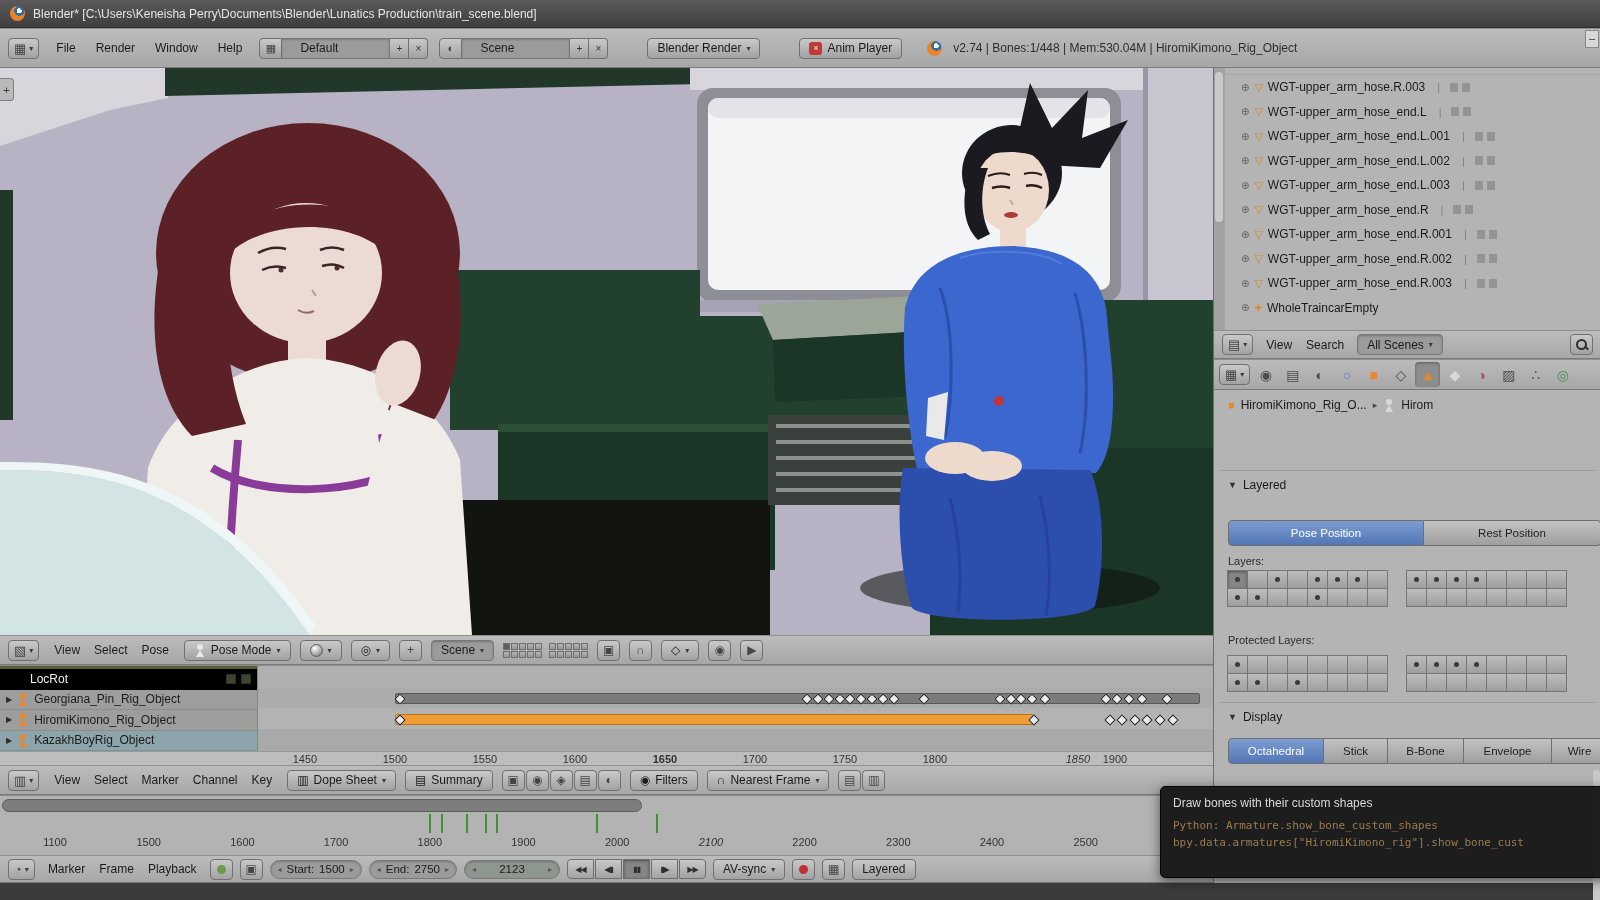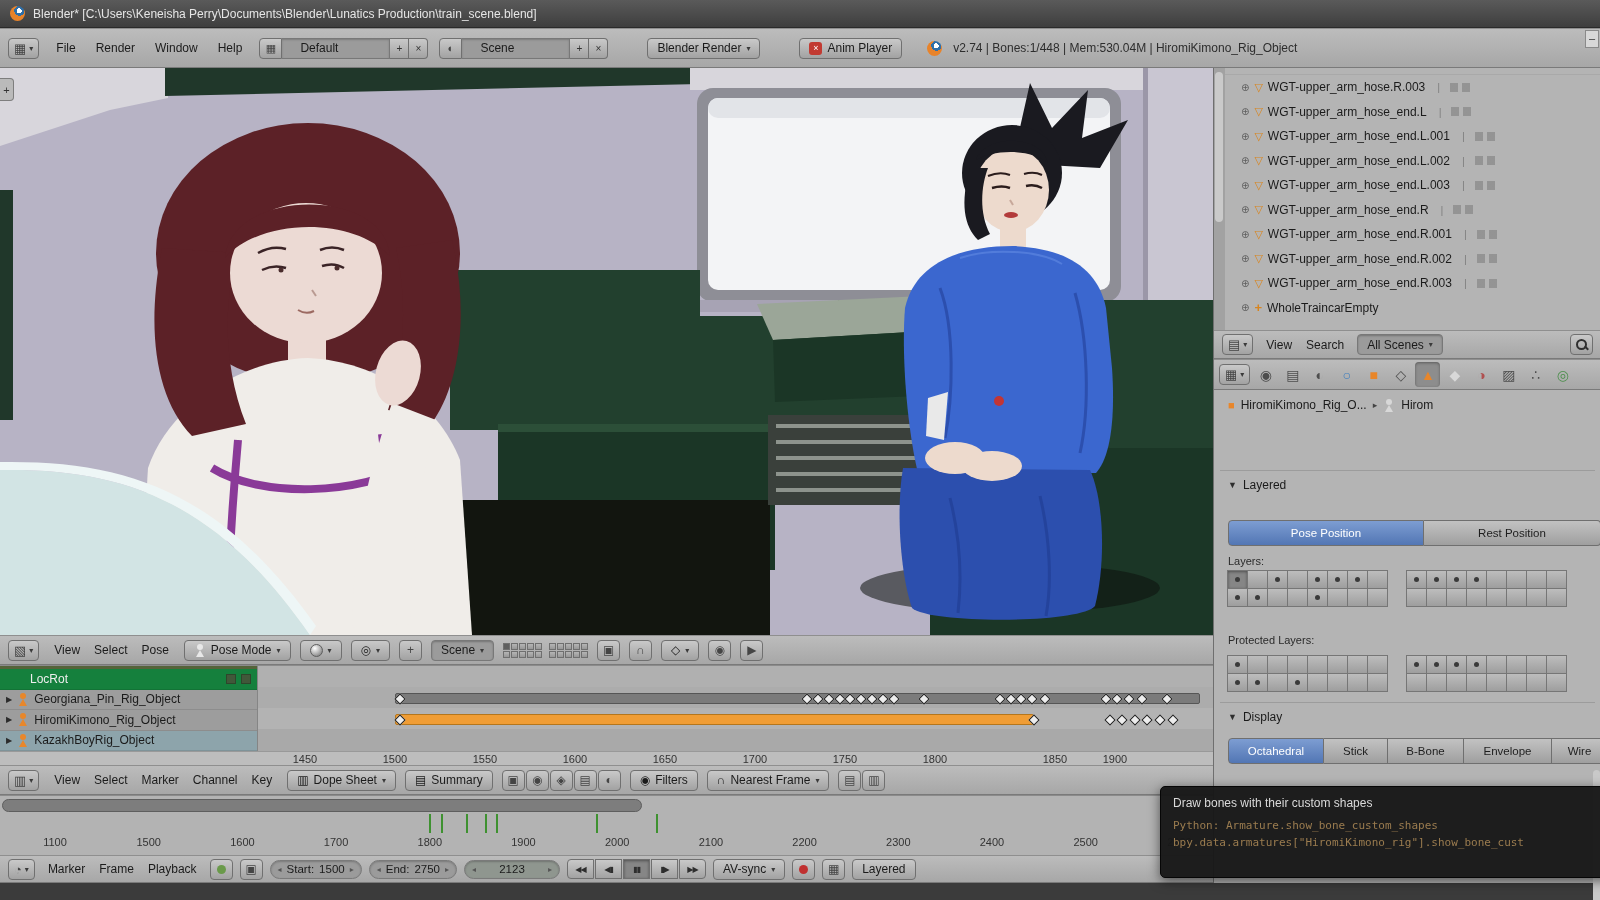--- a/index.html
+++ b/index.html
@@ -49,21 +49,21 @@
 #dopesheet{position:absolute;left:0;top:665px;width:1213px;height:100px;background:#b0b0b0;border-top:1px solid #8b8b8b;overflow:hidden}
 #ds-keyarea{position:absolute;left:0;top:0;width:1213px;height:85px}
 .band{position:absolute;left:0;width:100%}
 .kbar{position:absolute;height:11px;border-radius:2px}
 .kbar.gray{background:#7b7b7b;border:1px solid #565656}
 .kbar.orange{background:#f09d35;border:1px solid #b5761c}
 .kdiamond{position:absolute;width:8px;height:8px;background:#ededed;border:1px solid #232323;transform:rotate(45deg)}
 #ds-channels{position:absolute;left:0;top:0;width:258px;height:85px;border-right:1px solid #858585;background:#9d9d9d}
 .ch-sliver{height:3px;background:#55633a}
 .ch-row{display:flex;align-items:center;height:20.5px;gap:5px;padding:0 6px;border-bottom:1px solid rgba(0,0,0,.1)}
-.ch-group{background:#15803d;color:#eeeeee;padding-left:30px}
+.ch-group{background:#000000;color:#eeeeee;padding-left:30px}
 .ch-object{background:#9d9d9d}
 .ch-sel{background:#8da4ab}
 .ch-arrow{font-size:8px;color:#2b2b2b;flex:none}
 .ch-label{white-space:nowrap;overflow:hidden;flex:1}
 .ch-mini{width:10px;height:10px;background:#49523a;border:1px solid #333c28;flex:none;opacity:.85}
 #ds-ruler{position:absolute;left:0;top:85px;width:1213px;height:15px;background:#bdbdbd;border-top:1px solid #999}
 .ruler-num{position:absolute;width:44px;text-align:center;font-size:11px;color:#333}
 #ds-ruler .ruler-num{top:1px}
 #ds-header{left:0;top:765px;width:1213px;height:30px}
 
@@ -378,25 +378,25 @@
           <span class="ch-arrow">▶</span>
           <span class="armature-icon"></span>
           <span class="ch-label">KazakhBoyRig_Object</span>
         </div>
       </div>
     <div id="ds-ruler">
         <div class="ruler-num" style="left: 283px;">1450</div>
         <div class="ruler-num" style="left: 373px;">1500</div>
         <div class="ruler-num" style="left: 463px;">1550</div>
         <div class="ruler-num" style="left: 553px;">1600</div>
-        <div class="ruler-num" style="left: 643px;">1650</div>
+        <div class="ruler-num" style="left: 643px; font-weight: bold;">1650</div>
         <div class="ruler-num" style="left: 733px;">1700</div>
         <div class="ruler-num" style="left: 823px;">1750</div>
         <div class="ruler-num" style="left: 913px;">1800</div>
-        <div class="ruler-num" style="left: 1033px;">1850</div>
+        <div class="ruler-num" style="left: 1056px; font-style: italic;">1850</div>
         <div class="ruler-num" style="left: 1093px;">1900</div>
       </div>
   </div>
 
   <div id="ds-header" class="hbar">
     <div class="ed-btn">
         <span>▥</span>
         <span class="dd">▾</span>
       </div>
     <div id="ds-menus">
@@ -449,21 +449,21 @@
         <div class="tl-keyline" style="left: 655.554px;"></div>
       </div>
     <div id="tl-ruler">
         <div class="ruler-num" style="left: 33px;">1100</div>
         <div class="ruler-num" style="left: 126.7px;">1500</div>
         <div class="ruler-num" style="left: 220.4px;">1600</div>
         <div class="ruler-num" style="left: 314.1px;">1700</div>
         <div class="ruler-num" style="left: 407.8px;">1800</div>
         <div class="ruler-num" style="left: 501.5px;">1900</div>
         <div class="ruler-num" style="left: 595.2px;">2000</div>
-        <div class="ruler-num" style="left: 688.9px;">2100</div>
+        <div class="ruler-num" style="left: 688.9px; font-style: italic;">2100</div>
         <div class="ruler-num" style="left: 782.6px;">2200</div>
         <div class="ruler-num" style="left: 876.3px;">2300</div>
         <div class="ruler-num" style="left: 970px;">2400</div>
         <div class="ruler-num" style="left: 1063.7px;">2500</div>
         <div class="ruler-num" style="left: 1157.4px;">2600</div>
       </div>
   </div>
 
   <div id="tl-header" class="hbar">
     <div class="ed-btn">

